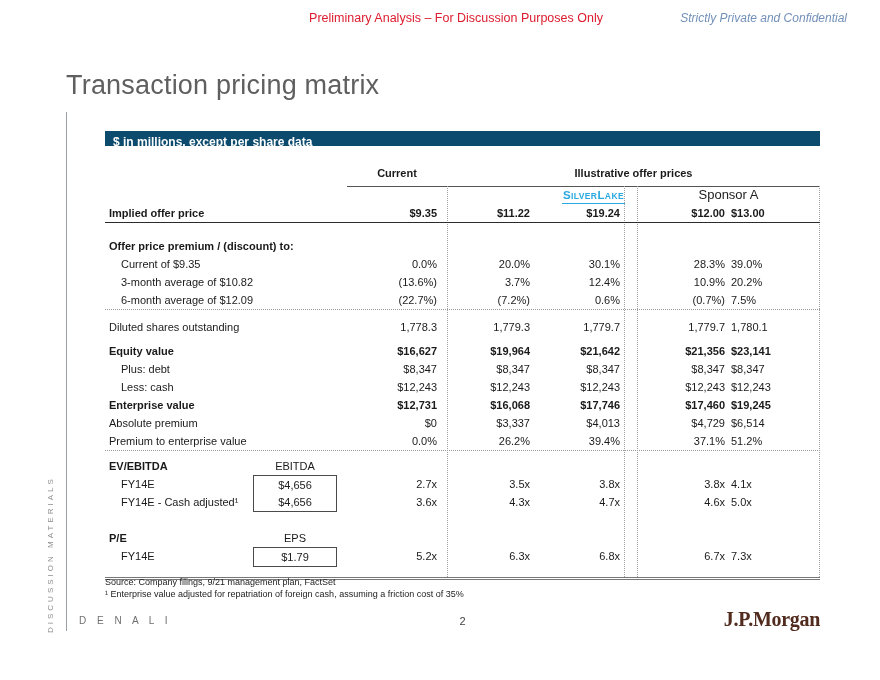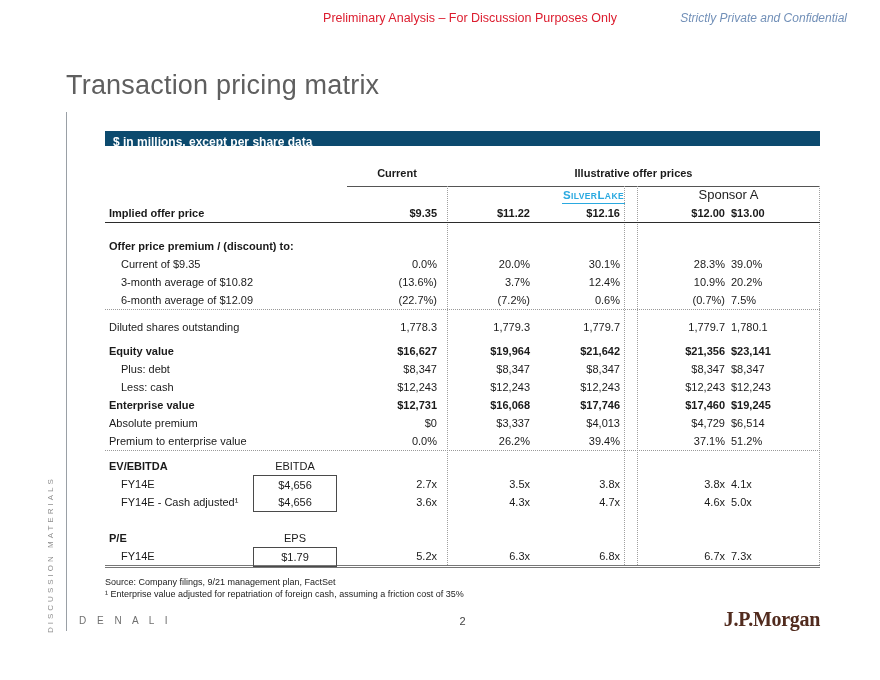--- a/index.html
+++ b/index.html
@@ -1,40 +1,40 @@
 <!DOCTYPE html>
 <html><head>
 <meta charset="utf-8">
 <style>
   * { margin:0; padding:0; box-sizing:border-box; }
   body { width:880px; height:680px; background:#ffffff; font-family:"Liberation Sans", sans-serif; color:#1a1a1a; }
   #slide { position:relative; width:880px; height:680px; background:#fff; overflow:hidden; }
 
   
-  .hdr-center { position:absolute; top:11px; left:470px; transform:translateX(-50%); white-space:nowrap;
+  .hdr-center { position:absolute; top:11px; left:456px; transform:translateX(-50%); white-space:nowrap;
                 color:#dc1c2e; font-size:12.5px; }
   .hdr-right  { position:absolute; top:11px; right:33px; white-space:nowrap;
                 color:#7290b8; font-size:12px; font-style:italic; }
 
   
   .page-title { position:absolute; top:70px; left:66px; font-size:27px; color:#5f5f5f; letter-spacing:0.2px; }
 
   
   .vline { position:absolute; left:66px; top:112px; width:1px; height:519px; background:#9aa0a6; }
   .vtext { position:absolute; left:46px; top:503px; height:130px;
            writing-mode:vertical-rl; transform:rotate(180deg);
            font-size:8px; letter-spacing:3px; color:#8f8f8f; white-space:nowrap; }
 
   
   .caption-bar { position:absolute; left:105px; top:131px; width:715px; height:15px;
                  background:#0c4a6e; color:#ffffff; font-size:12px; font-weight:bold;
                  line-height:22px; padding-left:8px; }
 
   
-  .tbl { position:absolute; left:105px; top:160px; width:715px; border-bottom:3px double #777; padding-bottom:0; }
+  .tbl { position:absolute; left:105px; top:160px; width:715px; border-bottom:3px double #777; padding-bottom:12px; }
   .grid { display:grid; grid-template-columns:142px 100px 100px 89px 89px 12px 94px 89px; }
   .trow { height:18px; line-height:18px; font-size:11px; position:relative; z-index:2; }
   .hrow1 { height:26px; line-height:26px; font-size:11px; }
   .hrow2 { height:17px; line-height:17px; font-size:13px; }
   .irow  { height:20px; line-height:20px; font-size:11px; border-bottom:1px solid #2b2b2b; position:relative; z-index:2; }
 
   .c1 { grid-column:1; padding-left:4px; white-space:nowrap; }
   .c1w{ grid-column:1/3; padding-left:4px; white-space:nowrap; }
   .cs { grid-column:2; }
   .cc { grid-column:3; text-align:right; padding-right:10px; }
@@ -102,21 +102,21 @@
         <span class="sl-logo"><span class="lg">S</span><span class="sm">ILVER</span><span class="lg">L</span><span class="sm">AKE</span></span>
       </div>
       <div class="sp-cell">Sponsor A</div>
     </div>
 
     <div id="rows-host">
         <div class="grid irow">
           <div class="c1w b">Implied offer price</div>
           <div class="cc b">$9.35</div>
           <div class="c4 b">$11.22</div>
-          <div class="c5 b">$12.16</div>
+          <div class="c5 b">$19.24</div>
           <div class="c7 b">$12.00</div>
           <div class="c8 b">$13.00</div>
         </div>
         <div style="height: 14px;"></div>
         <div class="grid trow">
           <div class="c1w b">Offer price premium / (discount) to:</div>
           <div class="cc"></div>
           <div class="c4"></div>
           <div class="c5"></div>
           <div class="c7"></div>

